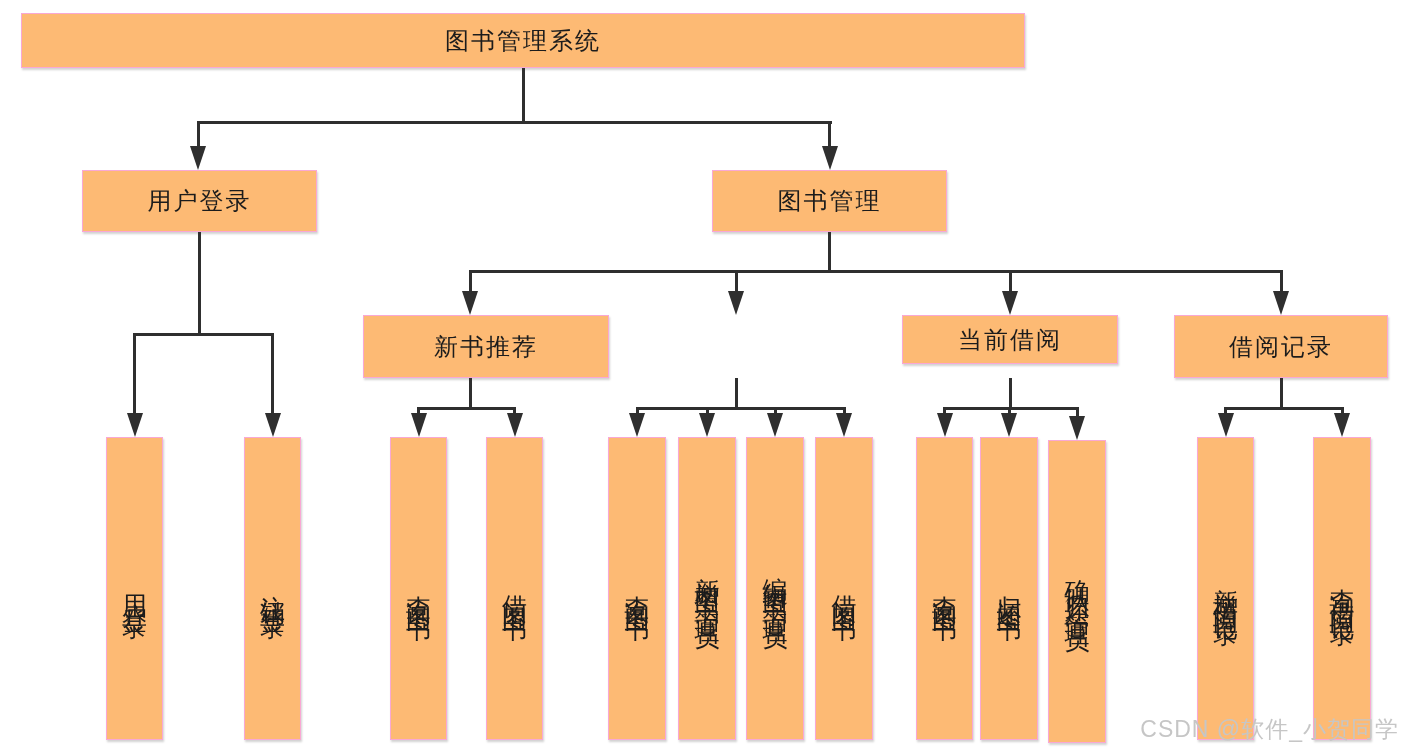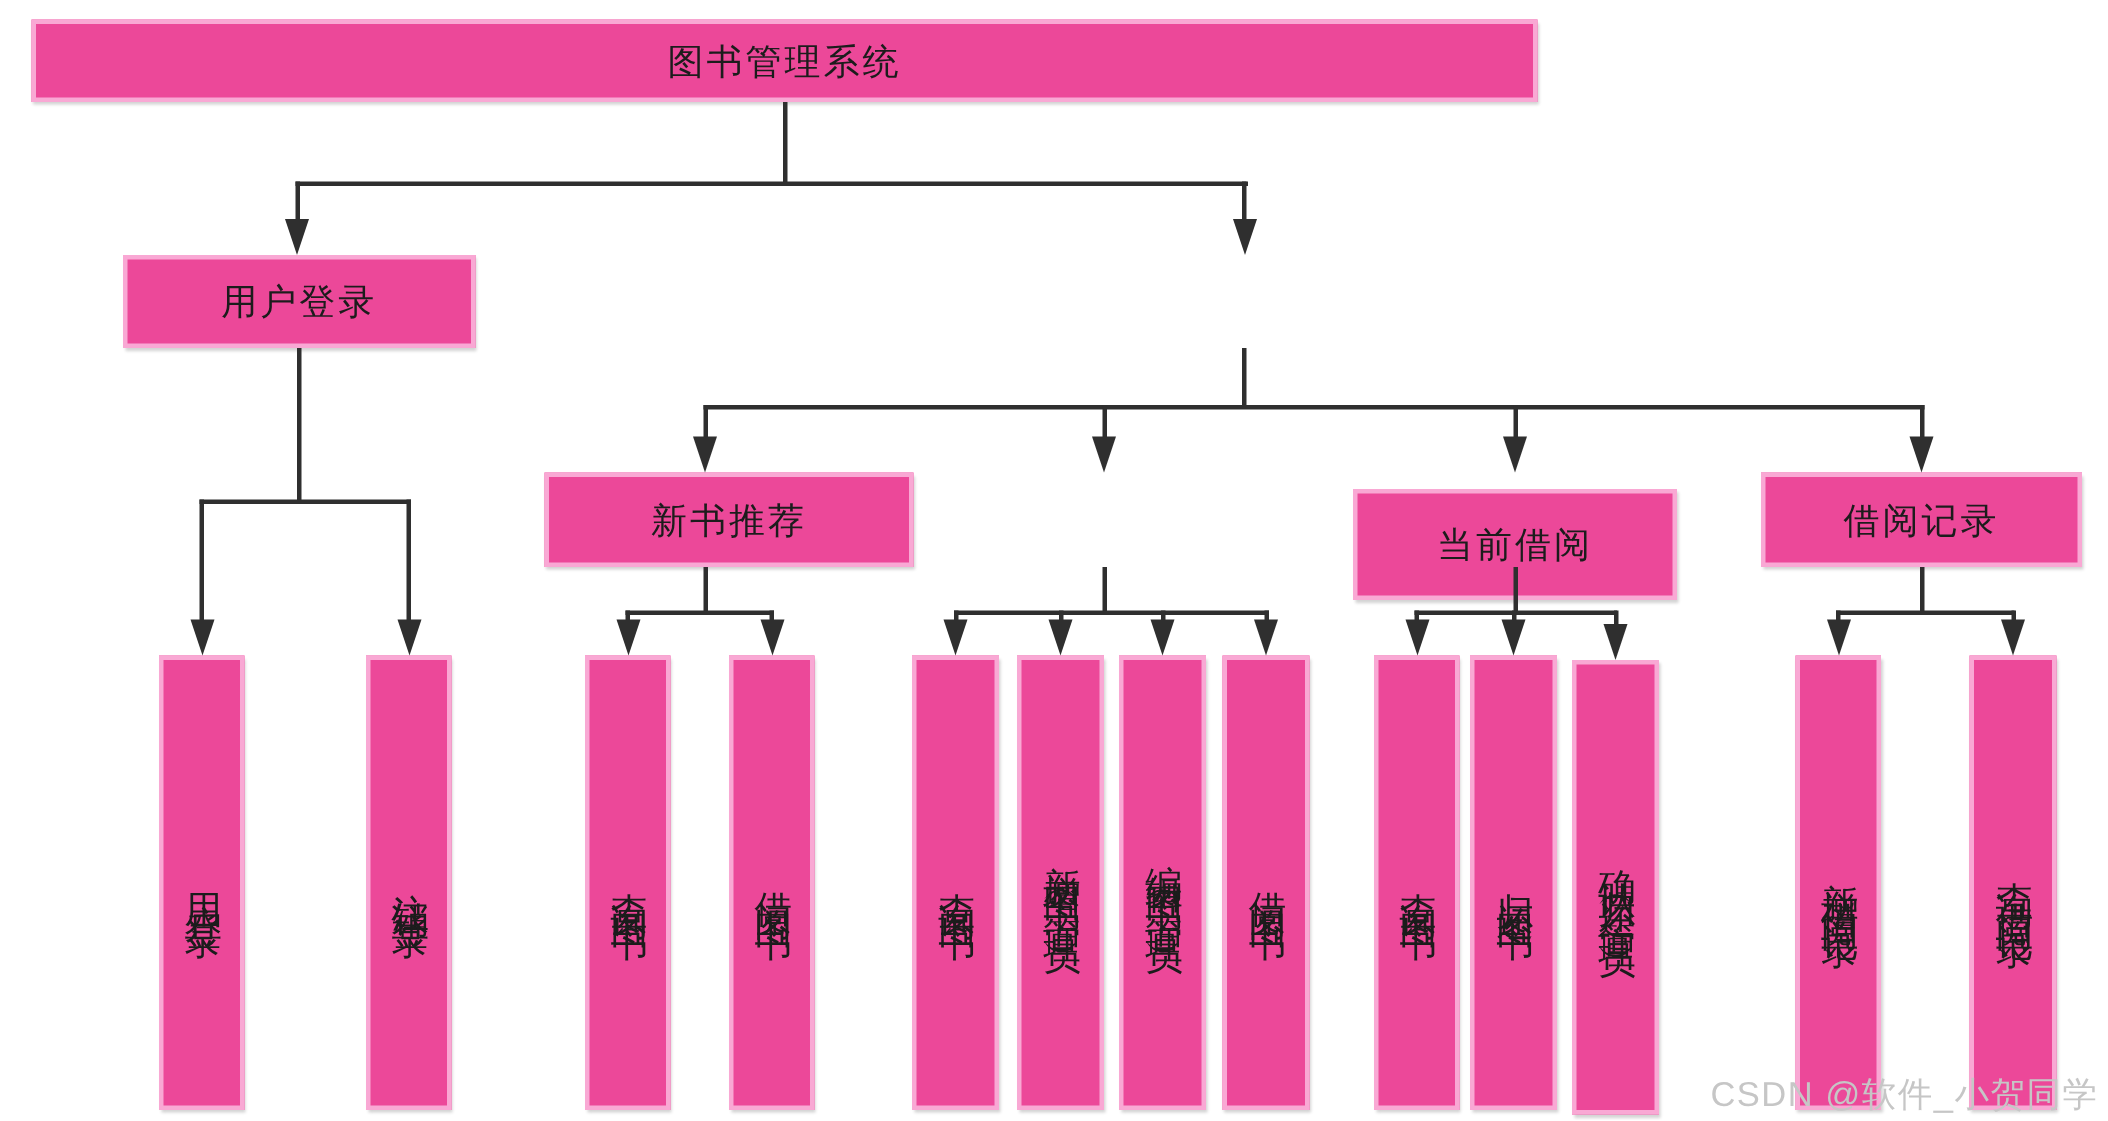--- a/index.html
+++ b/index.html
@@ -1,22 +1,22 @@
 <!DOCTYPE html>
 <html><head>
 <meta charset="utf-8">
 <style>
   html,body{margin:0;padding:0;background:#ffffff;}
   .canvas{
     position:relative;width:1405px;height:747px;background:#ffffff;overflow:hidden;
     font-family:"Liberation Sans","DejaVu Sans",sans-serif;color:#1c1c1c;
   }
   .box{
-    position:absolute;box-sizing:border-box;background:#ec4899;
-    border:3px solid #f9a8d4;display:flex;align-items:center;justify-content:center;
+    position:absolute;box-sizing:border-box;background:#fdba74;
+    border:1px solid #f9a8d4;display:flex;align-items:center;justify-content:center;
     box-shadow:1px 2px 2px rgba(0,0,0,0.18);
   }
   .box .lbl{font-size:24px;letter-spacing:2px;color:#1c1c1c;white-space:nowrap;}
   .vbox .lbl{
     writing-mode:vertical-rl;text-orientation:mixed;
     font-size:25px;letter-spacing:7px;line-height:1;color:#1c1c1c;
   }
   .hline,.vline{position:absolute;background:#2f2f2f;}
   .hline{height:3px;}
   .vline{width:3px;}
@@ -35,25 +35,28 @@
 
 <div class="canvas">
 
   <div class="box" style="left:21px;top:13px;width:1004px;height:55px">
     <span class="lbl">图书管理系统</span>
   </div>
 
   <div class="box" style="left:82px;top:170px;width:235px;height:62px">
     <span class="lbl">用户登录</span>
   </div>
+  <div class="box" style="left:712px;top:170px;width:235px;height:62px">
+    <span class="lbl">图书管理</span>
+  </div>
 
   <div class="box" style="left:363px;top:315px;width:246px;height:63px">
     <span class="lbl">新书推荐</span>
   </div>
-  <div class="box" style="left:902px;top:326px;width:216px;height:74px">
+  <div class="box" style="left:902px;top:315px;width:216px;height:49px">
     <span class="lbl">当前借阅</span>
   </div>
   <div class="box" style="left:1174px;top:315px;width:214px;height:63px">
     <span class="lbl">借阅记录</span>
   </div>
 
   <div class="box vbox" style="left:106px;top:437px;width:57px;height:303px">
     <span class="lbl">用户登录</span>
   </div>
   <div class="box vbox" style="left:244px;top:437px;width:57px;height:303px">

